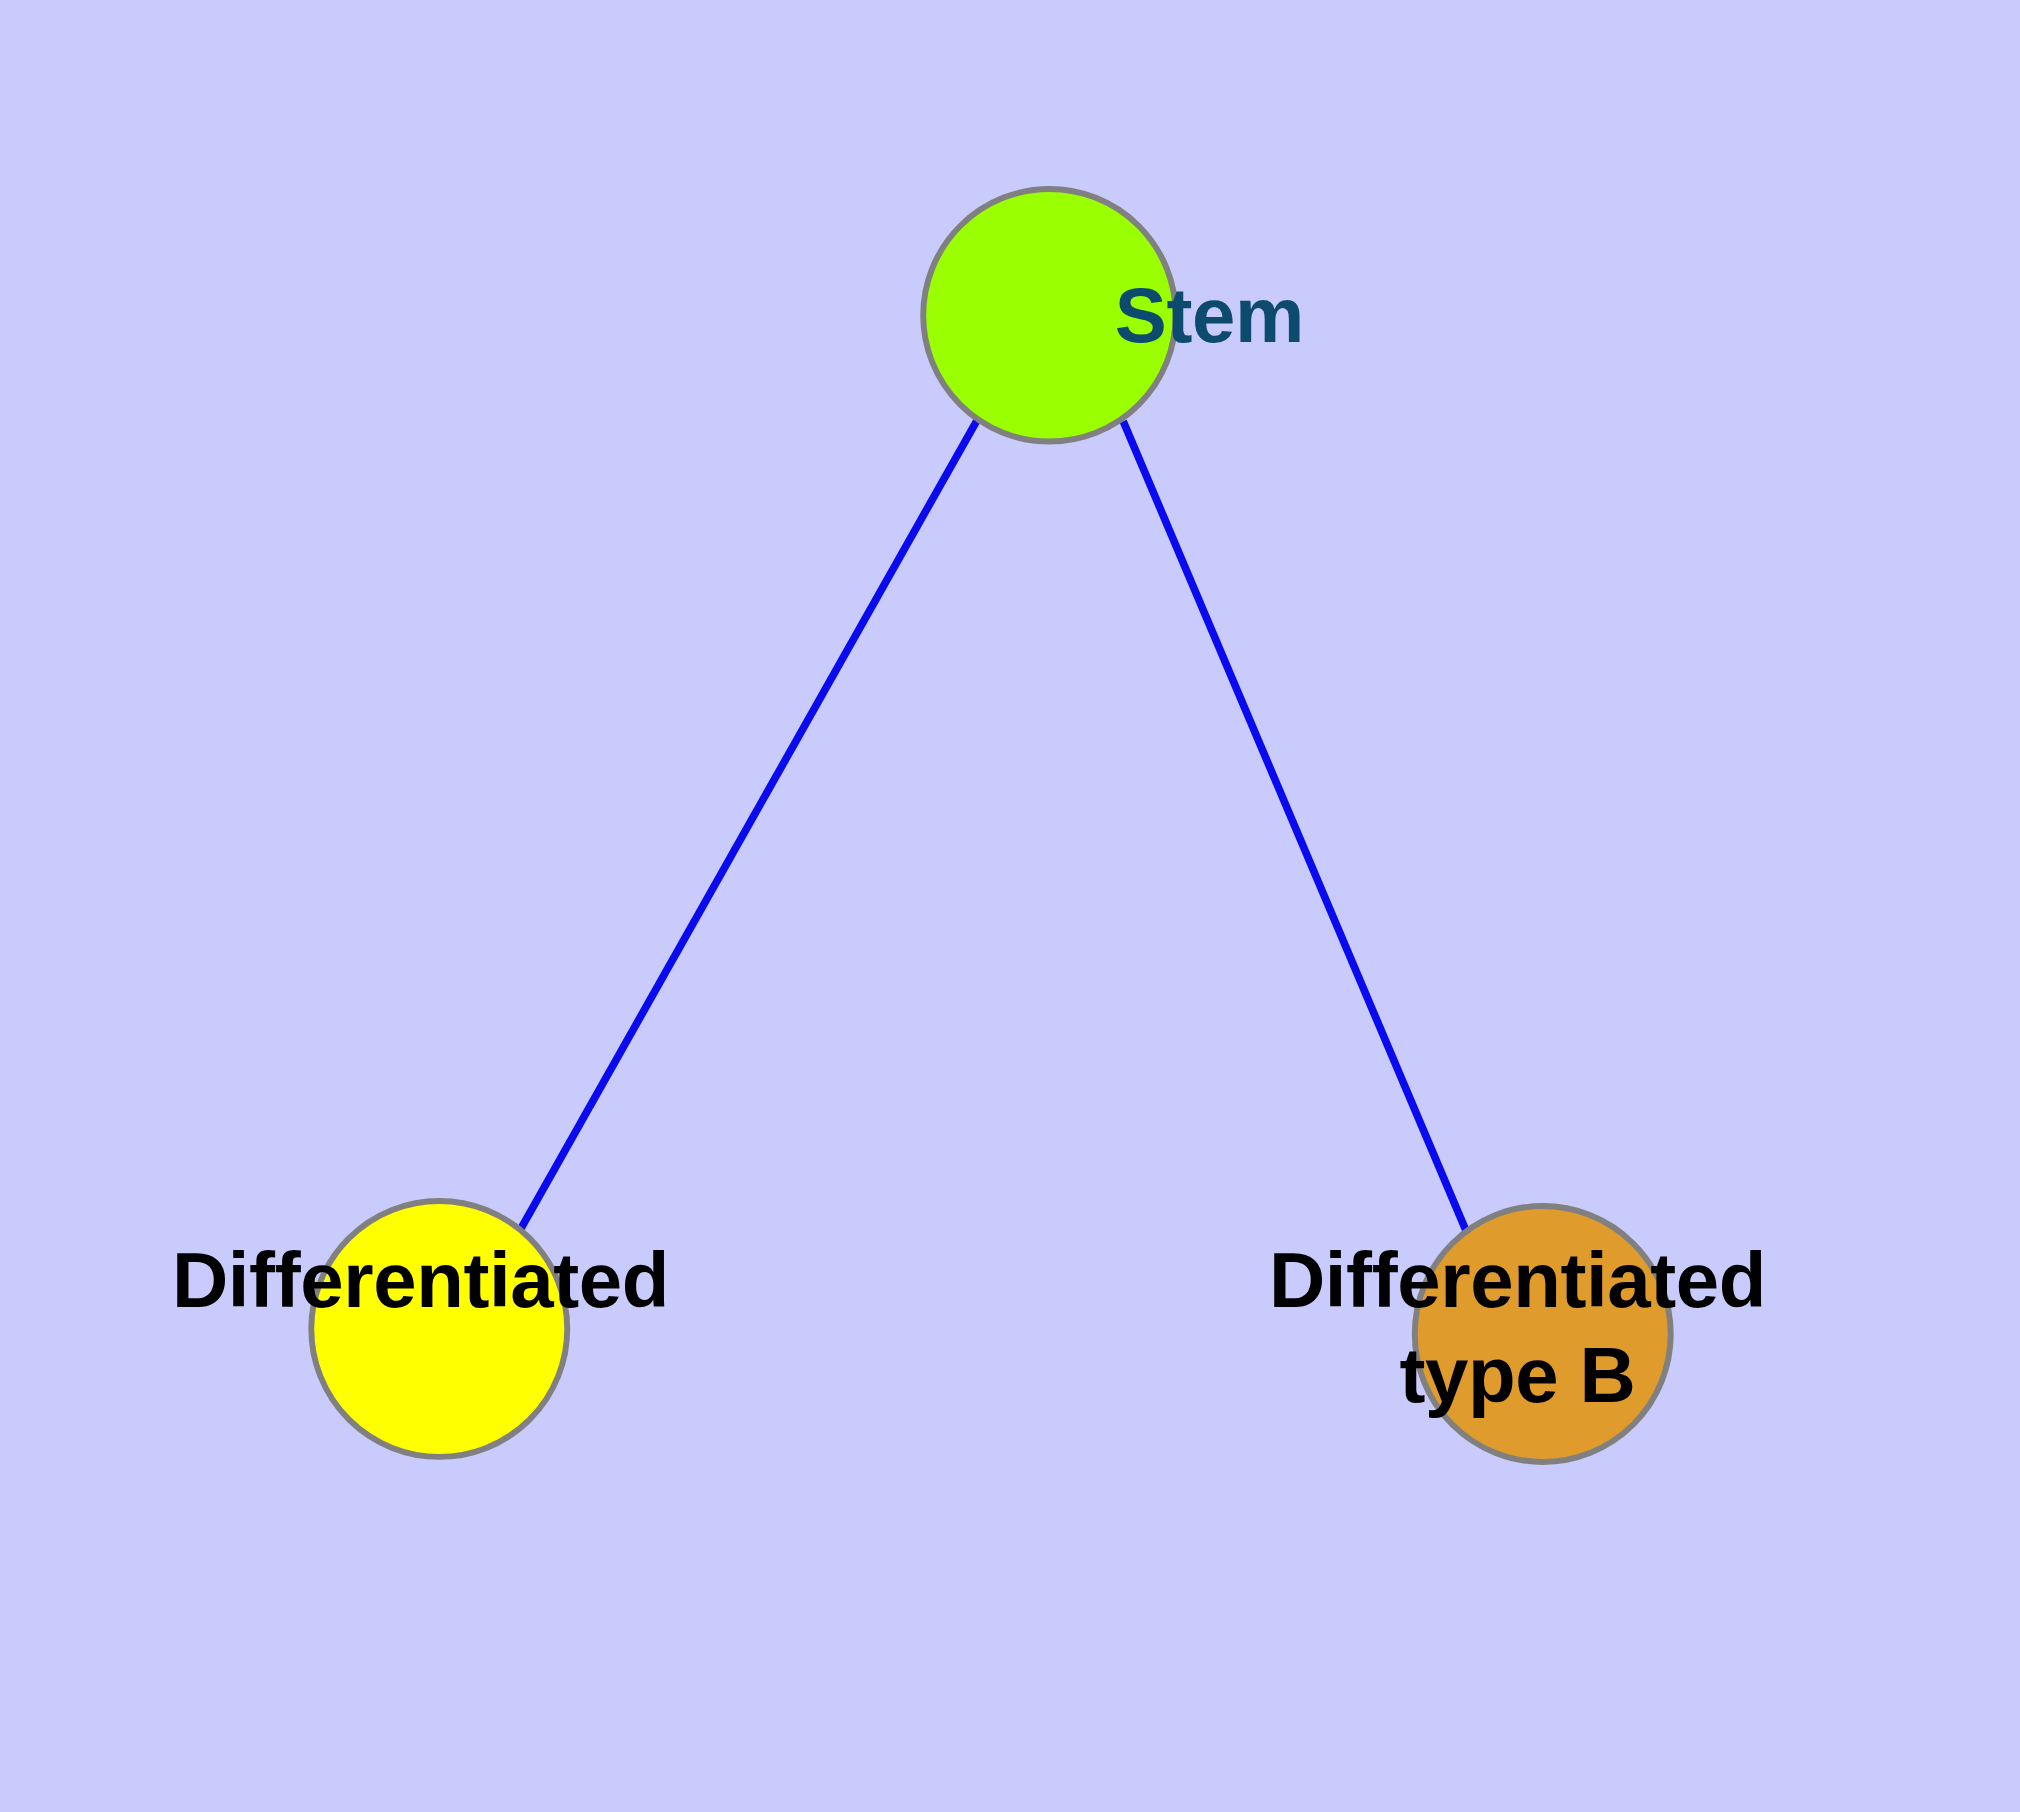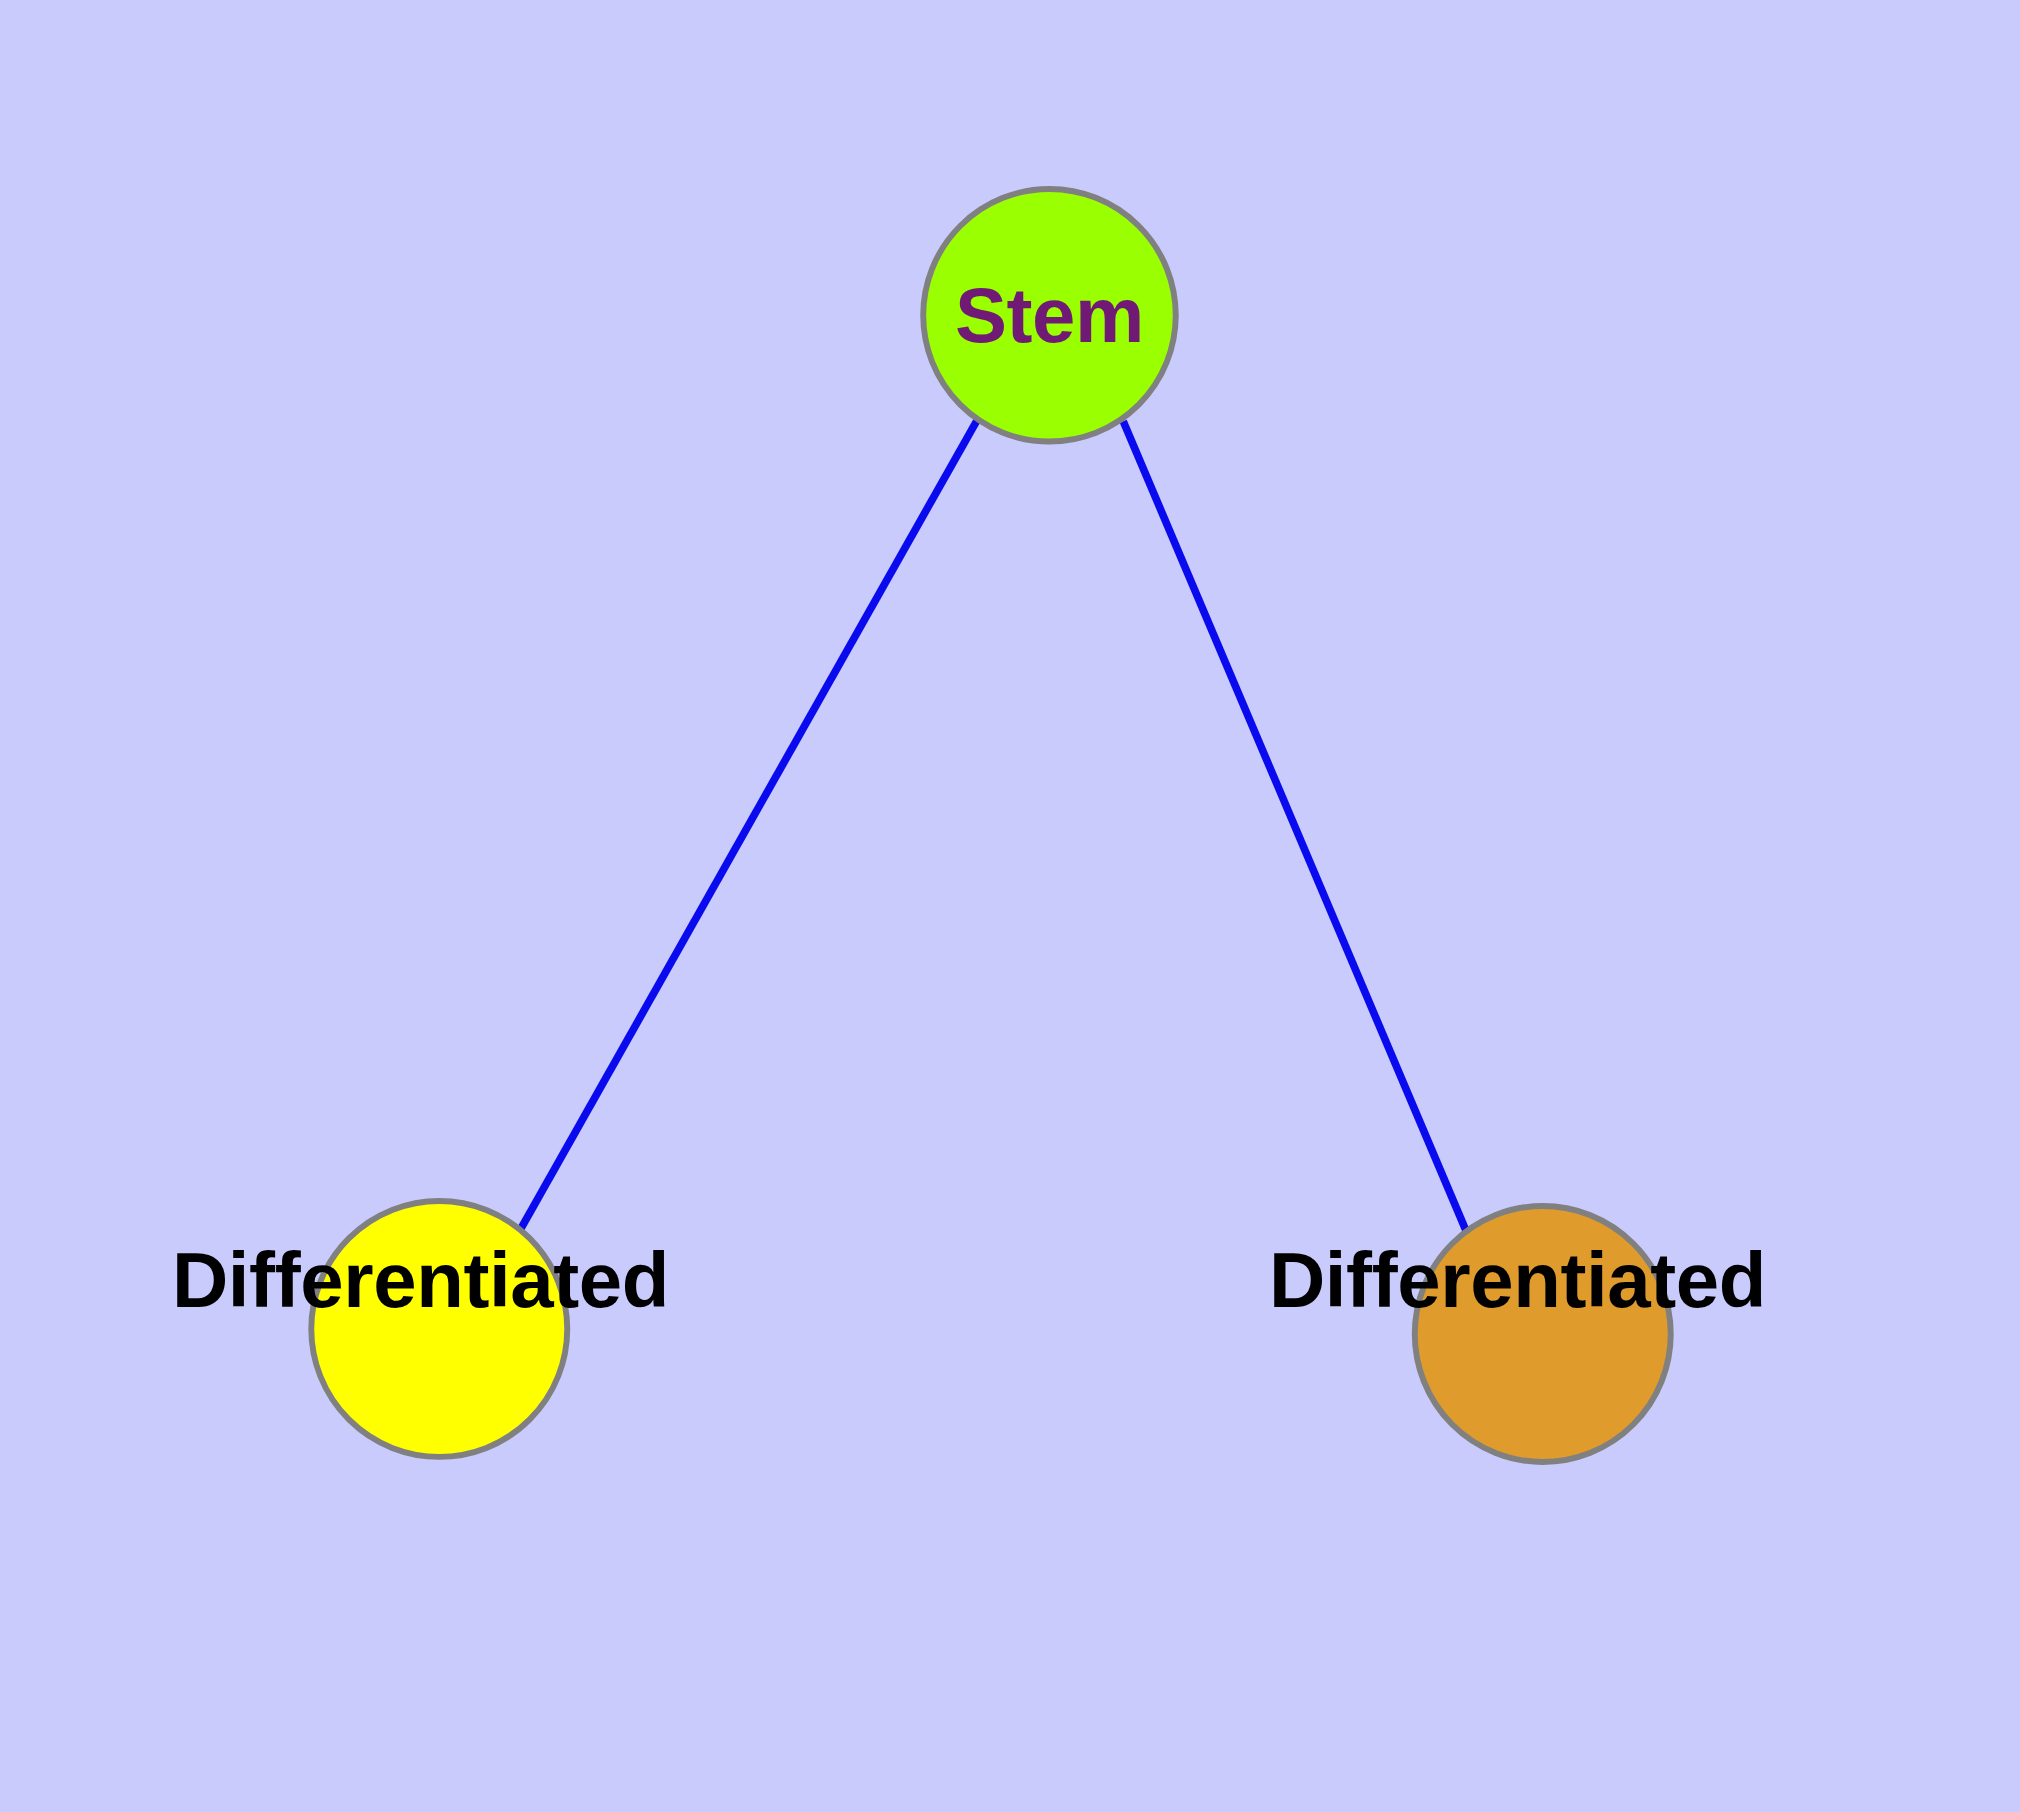--- a/index.html
+++ b/index.html
@@ -61,20 +61,20 @@
 
     <line x1="1325" y1="497" x2="1729" y2="1451" stroke="#0a0aee" stroke-width="9" stroke-linecap="butt"></line>
 
     <circle cx="518" cy="1568" r="151" fill="#ffff00" stroke="#808080" stroke-width="7"></circle>
 
     <circle cx="1820" cy="1574" r="151" fill="#e09b2d" stroke="#808080" stroke-width="7"></circle>
 
     <circle cx="1238" cy="372" r="149" fill="#9aff00" stroke="#808080" stroke-width="7"></circle>
   </svg>
 
-  <div class="node-label" id="label-stem" style="color: #701a75;"><span>Stem</span></div>
+  <div class="node-label" id="label-stem" style="color: #0c4a6e; text-align: right;"><span>Stem</span></div>
 
   <div class="node-label" id="label-type-a" style="color: rgb(0, 0, 0);"><span>Differentiated</span><br></div>
 
-  <div class="node-label" id="label-type-b" style="color: rgb(0, 0, 0);"><span>Differentiated</span><br></div>
+  <div class="node-label" id="label-type-b" style="color: rgb(0, 0, 0);"><span>Differentiated</span><br><span>type B</span></div>
 
 </div>
 
 
 </body></html>

